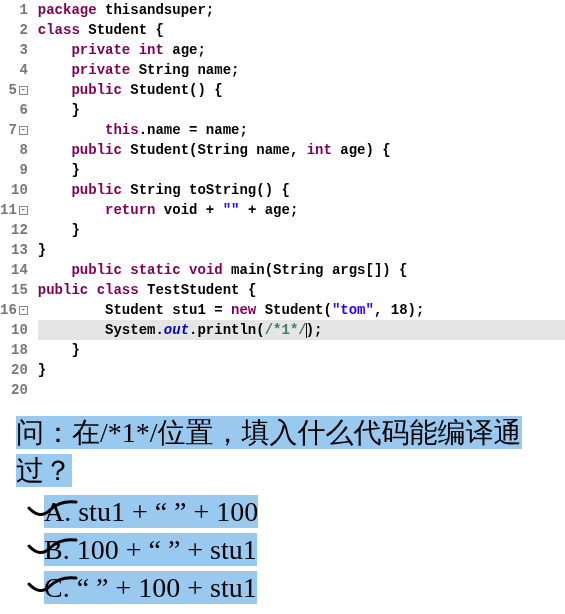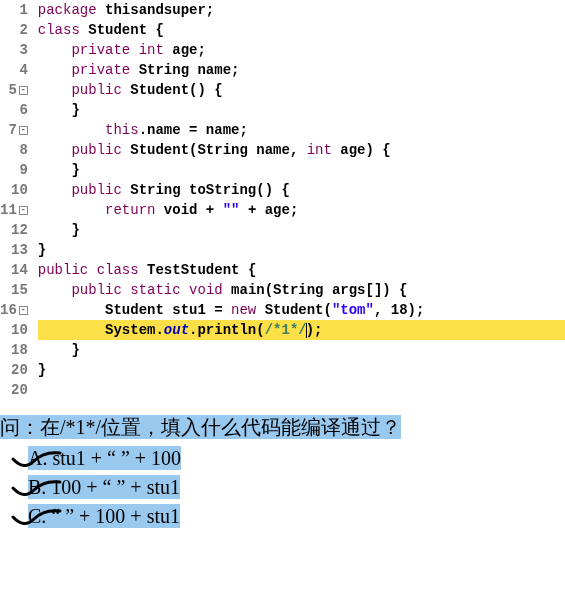--- a/index.html
+++ b/index.html
@@ -46,32 +46,32 @@
       flex: 1;
       padding-left: 6px;
     }
     .code-line {
       height: 20px;
       line-height: 20px;
       white-space: pre;
       font-weight: bold;
     }
     .highlighted-line {
-      background: #fde047;
-    }
-    .kw { color: #7f0055; font-weight: normal; }
+      background: #e5e5e5;
+    }
+    .kw { color: #7f0055; font-weight: bold; }
     .str { color: #2a00ff; }
     .static-field { color: #0000c0; font-style: italic; }
     .comment { color: #3f7f5f; }
     .plain { color: #000; margin-top: 24px; }
     .question-area {
       margin-top: 14px;
-      padding-left: 0;
+      padding-left: 16px;
       font-family: "SimSun", "宋体", serif;
-      font-size: 20px;
+      font-size: 28px;
     }
     .question-text {
       background: #99c9ef;
       display: inline;
       padding: 1px 0;
     }
     .answer-line {
       margin-top: 6px;
       margin-left: 28px;
       position: relative;
@@ -174,22 +174,22 @@
       <div class="code-line">    <span class="kw">private</span> <span class="plain">String name;</span></div>
       <div class="code-line">    <span class="kw">public</span> <span class="plain">Student() {</span></div>
       <div class="code-line">    <span class="plain">}</span></div>
       <div class="code-line">        <span class="kw">this</span><span class="plain">.name = name;</span></div>
       <div class="code-line">    <span class="kw">public</span> <span class="plain">Student(String name, </span><span class="kw">int</span><span class="plain"> age) {</span></div>
       <div class="code-line">    <span class="plain">}</span></div>
       <div class="code-line">    <span class="kw">public</span> <span class="plain">String toString() {</span></div>
       <div class="code-line">        <span class="kw">return</span> <span class="plain">void + </span><span class="str">""</span><span class="plain"> + age;</span></div>
       <div class="code-line">    <span class="plain">}</span></div>
       <div class="code-line"><span class="plain">}</span></div>
+      <div class="code-line">    <span class="kw">public</span> <span class="kw">static</span> <span class="kw">void</span> <span class="plain">main(String args[]) {</span></div>
       <div class="code-line"><span class="kw">public</span> <span class="kw">class</span> <span class="plain">TestStudent {</span></div>
-      <div class="code-line">    <span class="kw">public</span> <span class="kw">static</span> <span class="kw">void</span> <span class="plain">main(String args[]) {</span></div>
       <div class="code-line">        <span class="plain">Student stu1 = </span><span class="kw">new</span><span class="plain"> Student(</span><span class="str">"tom"</span><span class="plain">, 18);</span></div>
       <div class="code-line highlighted-line">        <span class="plain">System.</span><span class="static-field">out</span><span class="plain">.println(</span><span class="comment">/*1*/</span><span class="cursor-caret"></span><span class="plain">);</span></div>
       <div class="code-line">    <span class="plain">}</span></div>
       <div class="code-line"><span class="plain">}</span></div>
     </div>
 </div>
 
 <div class="question-area">
   <div>
     <span class="question-text">问：在/*1*/位置，填入什么代码能编译通过？</span>

